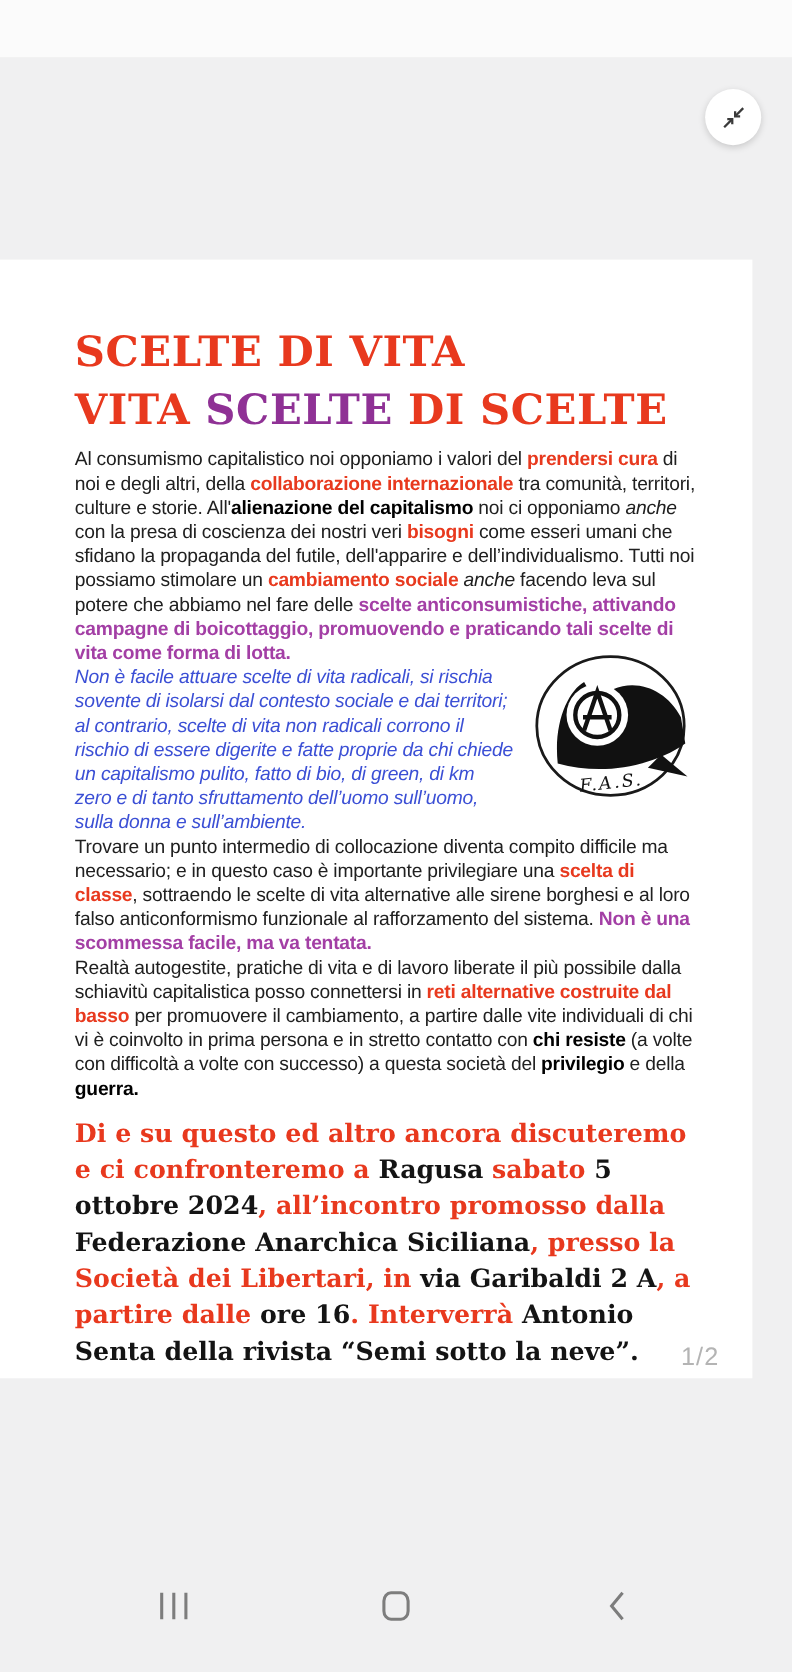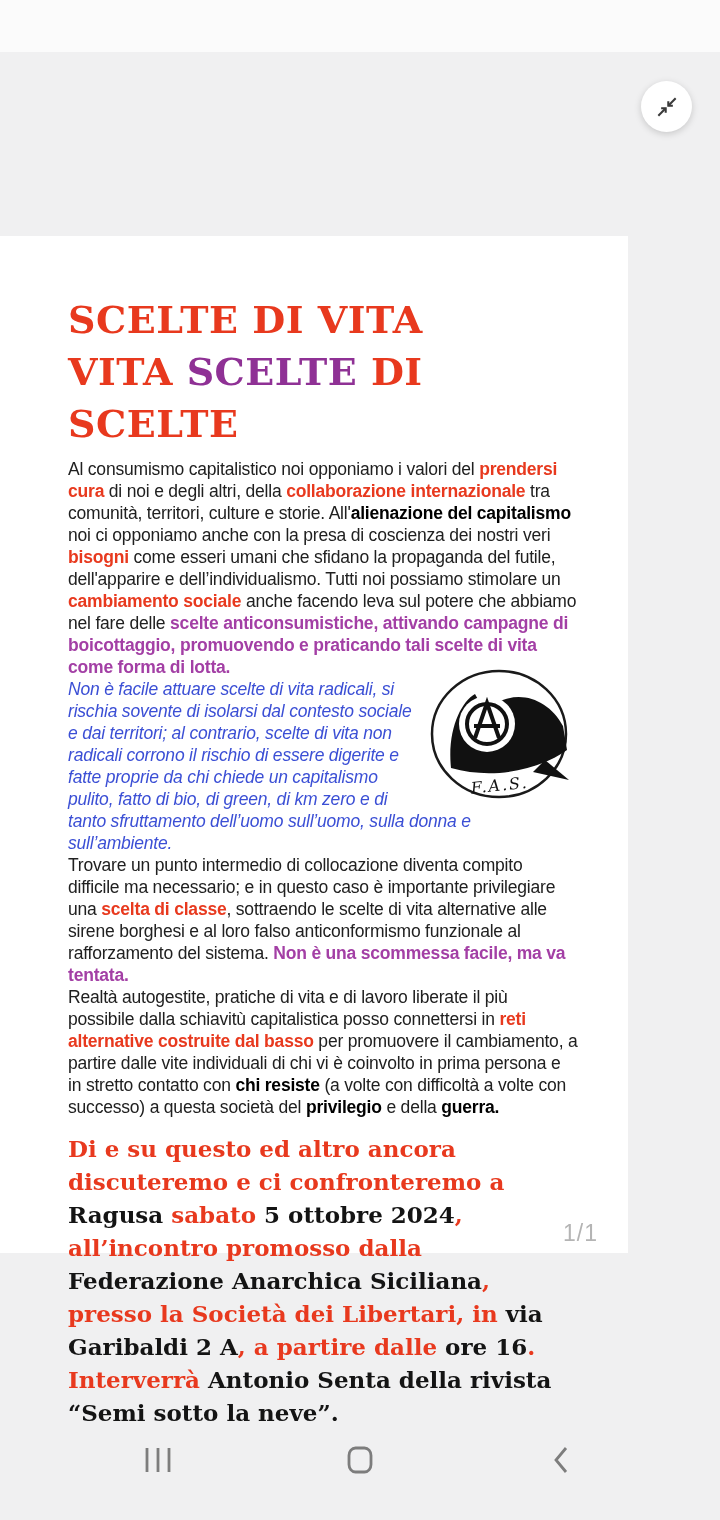--- a/index.html
+++ b/index.html
@@ -19,37 +19,37 @@
     font-family:"Liberation Sans",sans-serif;
     position:relative;overflow:hidden;
   }
   .status-bar{position:absolute;top:0;left:0;width:720px;height:52px;background:#fbfbfb;}
   .fab{
     position:absolute;left:641px;top:81px;width:51px;height:51px;border-radius:50%;
     background:#ffffff;border:none;box-shadow:0 2px 7px rgba(0,0,0,.17);
     display:flex;align-items:center;justify-content:center;cursor:pointer;padding:0;
   }
   .page{
-    position:absolute;top:236px;left:0;width:628px;height:1017px;background:#ffffff;
+    position:absolute;top:236px;left:0;width:684px;height:1017px;background:#ffffff;
     padding:58px 50px 0 68px;box-sizing:border-box;
   }
   .title{
     font-family:"DejaVu Serif","Liberation Serif",serif;font-weight:bold;
     font-size:38px;line-height:52px;letter-spacing:.5px;color:var(--red);margin:0;
   }
   .tp{color:var(--purple-title);}
   .body-text{
     margin-top:8px;font-size:17.5px;line-height:22px;color:var(--ink);
     letter-spacing:-.2px;max-width:598px;
   }
   .body-text p{margin:0;}
   .rb{font-weight:bold;color:#000;}
   .rr{font-weight:bold;color:var(--red);}
   .rp{font-weight:bold;color:var(--purple);}
-  .ri{}
+  .ri{font-style:italic;}
   .p-blue{color:var(--blue);font-style:italic;}
   .logo-float{float:right;width:152px;height:138px;margin:-10px 0 2px 14px;}
   .ann{
     font-family:"DejaVu Serif","Liberation Serif",serif;font-weight:bold;
     font-size:23px;line-height:33px;color:var(--red);margin:14px 0 0 0;max-width:602px;
   }
   .ab{color:var(--slab-ink);}
   .areg{font-weight:bold;color:var(--slab-ink);}
   .page-num{
     position:absolute;right:30px;bottom:6px;font-size:23px;color:#b4b4b4;letter-spacing:1px;
@@ -102,21 +102,21 @@
       </svg>
         </span><span>Non è facile attuare scelte di vita radicali, si rischia sovente di isolarsi dal contesto sociale e dai territori; al contrario, scelte di vita non radicali corrono il rischio di essere digerite e fatte proprie da chi chiede un capitalismo pulito, fatto di bio, di green, di km zero e di tanto sfruttamento dell’uomo sull’uomo, sulla donna e sull’ambiente.</span></p>
 
     <p><span>Trovare un punto intermedio di collocazione diventa compito difficile ma necessario; e in questo caso è importante privilegiare una </span><span class="rr">scelta di classe</span><span>, sottraendo le scelte di vita alternative alle sirene borghesi e al loro falso anticonformismo funzionale al rafforzamento del sistema. </span><span class="rp">Non è una scommessa facile, ma va tentata.</span></p>
 
     <p><span>Realtà autogestite, pratiche di vita e di lavoro liberate il più possibile dalla schiavitù capitalistica posso connettersi in </span><span class="rr">reti alternative costruite dal basso</span><span> per promuovere il cambiamento, a partire  dalle vite individuali di chi vi è coinvolto in prima persona e in stretto contatto con </span><span class="rb">chi resiste</span><span> (a volte con difficoltà a volte con successo) a questa società del </span><span class="rb">privilegio</span><span> e della </span><span class="rb">guerra.</span></p>
   </div>
 
   <p class="ann"><span>Di e su questo ed altro ancora discuteremo e ci confronteremo a </span><span class="ab">Ragusa</span><span> sabato </span><span class="ab">5 ottobre 2024</span><span>, all’incontro promosso dalla </span><span class="ab">Federazione Anarchica Siciliana</span><span>, presso la Società dei Libertari, in </span><span class="ab">via Garibaldi 2 A</span><span>, a partire dalle </span><span class="ab">ore 16</span><span>. Interverrà </span><span class="ab">Antonio Senta</span><span class="areg"> della rivista </span><span class="ab">“Semi sotto la neve”.</span></p>
 
-  <div class="page-num">1/1</div>
+  <div class="page-num">1/2</div>
 </div>
 
 <div class="navbar">
   <button class="nav-btn nav-recents">
     <span>
       <svg width="30" height="28" viewBox="0 0 30 28" stroke="#7d7d7d" stroke-width="2.8">
         <line x1="4" y1="2" x2="4" y2="26"></line>
         <line x1="15" y1="2" x2="15" y2="26"></line>
         <line x1="26" y1="2" x2="26" y2="26"></line>
       </svg>

